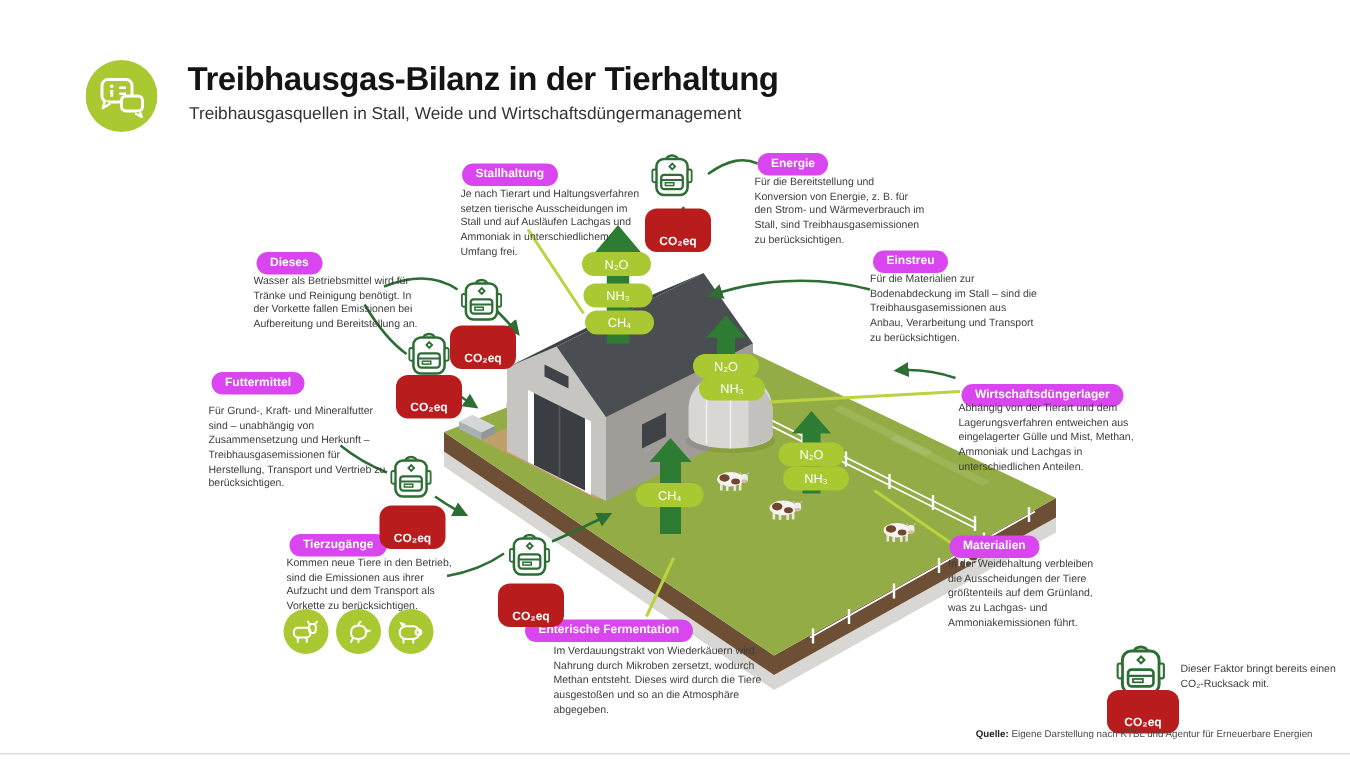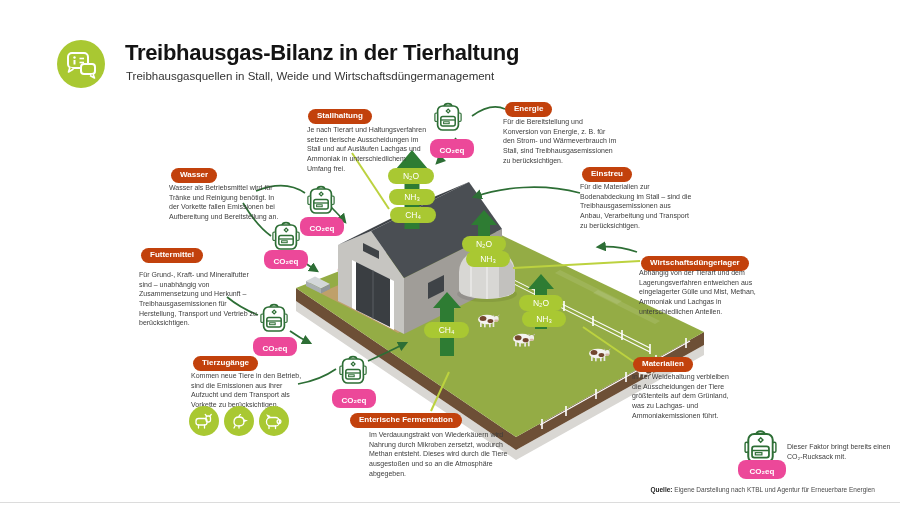--- a/index.html
+++ b/index.html
@@ -4,27 +4,27 @@
 <style>
   html,body{margin:0;padding:0;background:#fff;}
   .canvas{position:relative;width:900px;height:506px;background:#fff;overflow:hidden;
           font-family:"Liberation Sans",sans-serif;color:#3d3d3d;}
   .abs{position:absolute;}
   svg.scene{position:absolute;left:0;top:0;z-index:1;}
   .layer{position:absolute;left:0;top:0;width:900px;height:506px;z-index:2;pointer-events:none;}
   .layer *{pointer-events:auto;}
   .title{font-size:22px;font-weight:800;color:#141414;letter-spacing:-.3px;white-space:nowrap;}
   .subtitle{font-size:11.5px;color:#333;white-space:nowrap;}
-  .hpill{background:#c2410c;color:#fff;font-weight:bold;font-size:8px;line-height:1;
+  .hpill{background:#d946ef;color:#fff;font-weight:bold;font-size:8px;line-height:1;
          padding:3px 9px 3.5px;border-radius:9px;white-space:nowrap;text-align:right;}
   .sect-text{font-size:7px;line-height:1.38;color:#3d3d3d;}
   .gaspill{background:#a9c832;color:#fff;font-weight:normal;font-size:8.5px;line-height:1;
            width:46px;text-align:center;padding:3.5px 0 4px;border-radius:9px;}
-  .co2pill{background:#ec4899;color:#fff;font-weight:bold;font-size:8px;line-height:1;
-           width:44px;text-align:center;padding:8px 0 3px;border-radius:8px;}
+  .co2pill{background:#b91c1c;color:#fff;font-weight:bold;font-size:8px;line-height:1;
+           width:44px;text-align:center;padding:18px 0 3px;border-radius:8px;}
   .animal-circle{width:30px;height:30px;border-radius:50%;background:#a9c832;
                  display:inline-flex;align-items:center;justify-content:center;}
   .legend-text{font-size:7px;line-height:1.45;color:#3d3d3d;}
   .footer{font-size:6.5px;color:#4a4a4a;text-align:right;}
   .footer b{color:#222;}
   .bottom-edge{left:0;top:502px;width:900px;height:1px;background:#dcdcdc;}
 </style>
 </head>
 <body>
 
@@ -205,21 +205,21 @@
     </svg>
     <div class="abs subtitle" style="left:126px;top:70px;">Treibhausgasquellen in Stall, Weide und Wirtschaftsdüngermanagement</div>
     <div class="abs title" style="left:125px;top:40px;">Treibhausgas-Bilanz in der Tierhaltung</div>
 
     <div class="abs hpill" style="left:308px;top:109px;">Stallhaltung</div>
     <div class="abs sect-text" style="left:307px;top:125px;width:123px;">Je nach Tierart und Haltungsverfahren setzen tierische Ausscheidungen im Stall und auf Ausläufen Lachgas und Ammoniak in unterschiedlichem Umfang frei.</div>
 
     <div class="abs hpill" style="left:505px;top:102px;">Energie</div>
     <div class="abs sect-text" style="left:503px;top:117px;width:114px;">Für die Bereitstellung und Konversion von Energie, z. B. für den Strom- und Wärmeverbrauch im Stall, sind Treibhausgasemissionen zu berücksichtigen.</div>
 
-    <div class="abs hpill" style="left:171px;top:168px;">Wasser</div>
+    <div class="abs hpill" style="left:171px;top:168px;">Dieses</div>
     <div class="abs sect-text" style="left:169px;top:183px;width:114px;">Wasser als Betriebsmittel wird für Tränke und Reinigung benötigt. In der Vorkette fallen Emissionen bei Aufbereitung und Bereitstellung an.</div>
 
     <div class="abs hpill" style="left:582px;top:167px;">Einstreu</div>
     <div class="abs sect-text" style="left:580px;top:182px;width:112px;">Für die Materialien zur Bodenabdeckung im Stall – sind die Treibhausgasemissionen aus Anbau, Verarbeitung und Transport zu berücksichtigen.</div>
 
     <div class="abs hpill" style="left:141px;top:248px;">Futtermittel</div>
     <div class="abs sect-text" style="left:139px;top:270px;width:118px;">Für Grund-, Kraft- und Mineralfutter sind – unabhängig von Zusammensetzung und Herkunft – Treibhausgasemissionen für Herstellung, Transport und Vertrieb zu berücksichtigen.</div>
 
     <div class="abs hpill" style="left:641px;top:256px;">Wirtschaftsdüngerlager</div>
     <div class="abs sect-text" style="left:639px;top:268px;width:121px;">Abhängig von der Tierart und dem Lagerungsverfahren entweichen aus eingelagerter Gülle und Mist, Methan, Ammoniak und Lachgas in unterschiedlichen Anteilen.</div>

